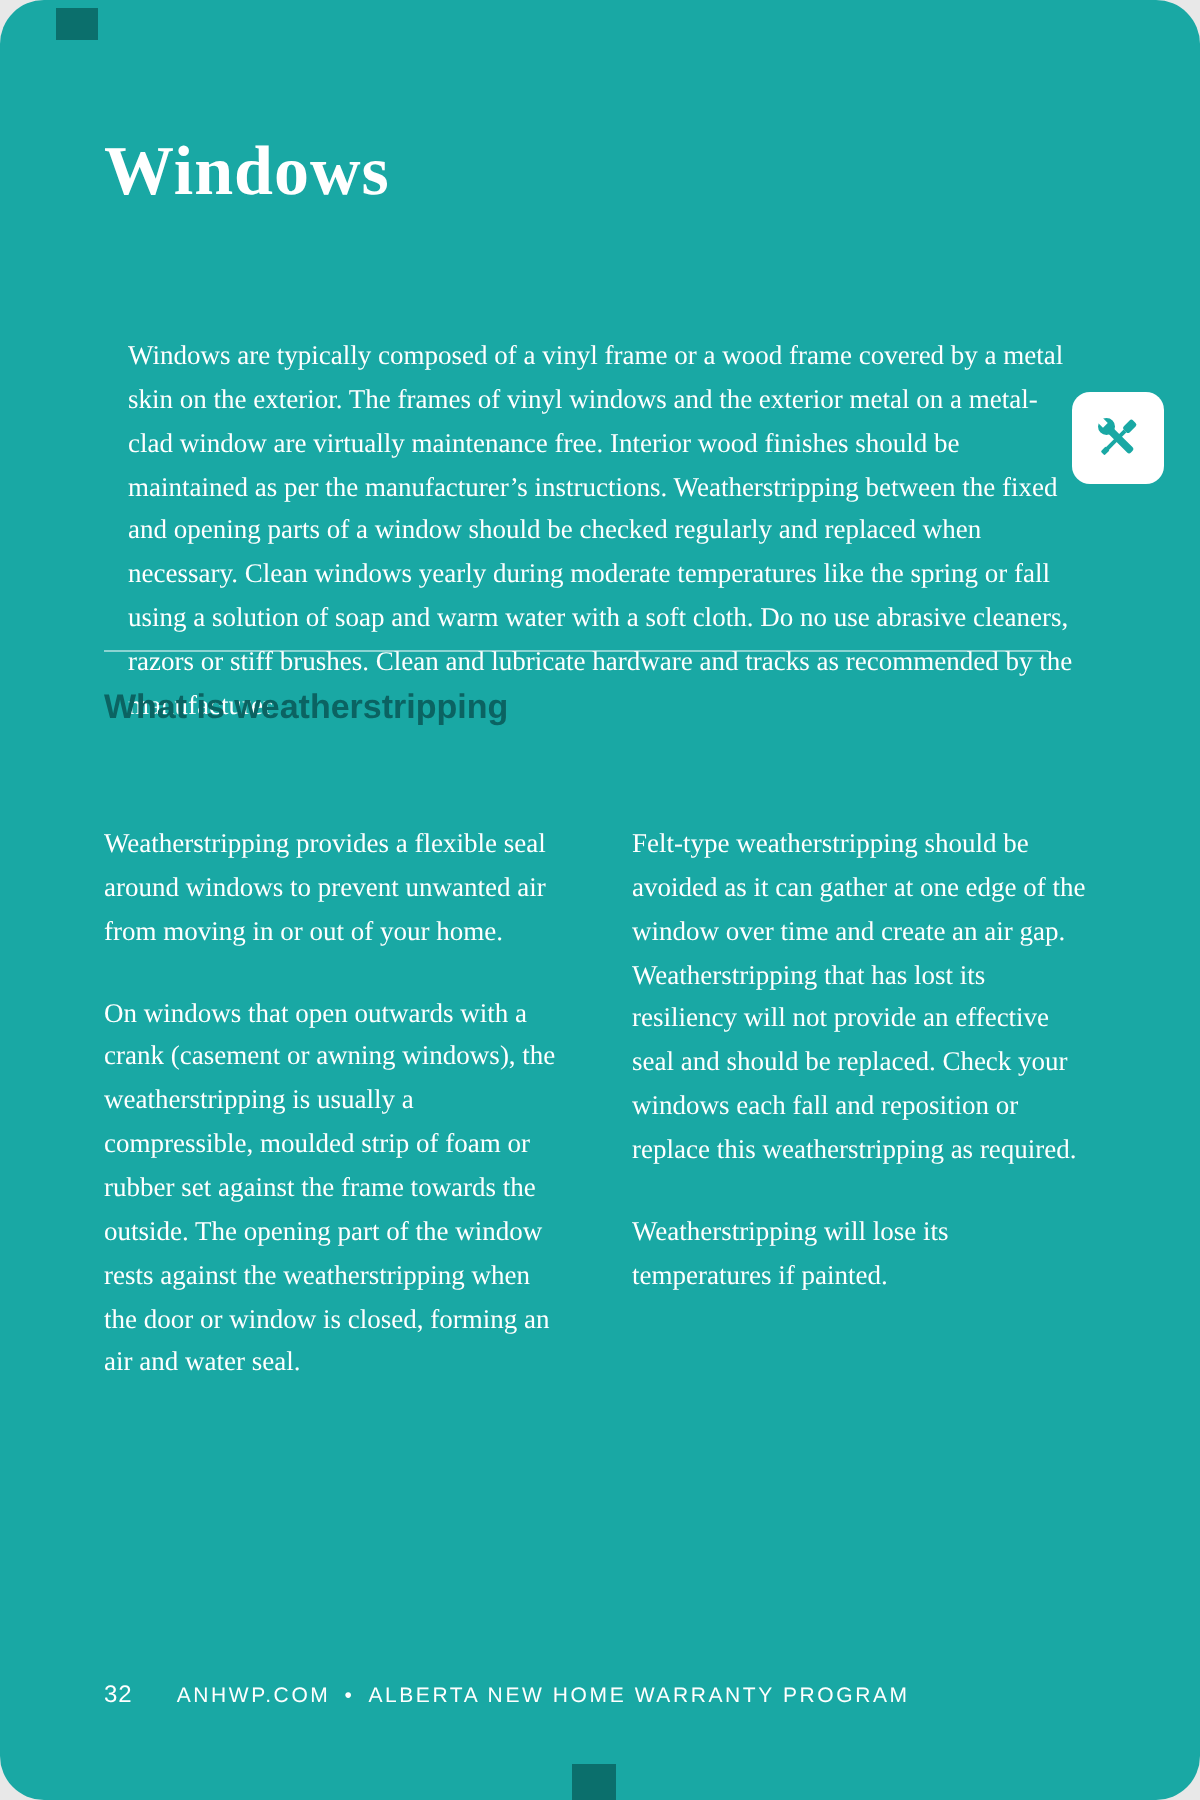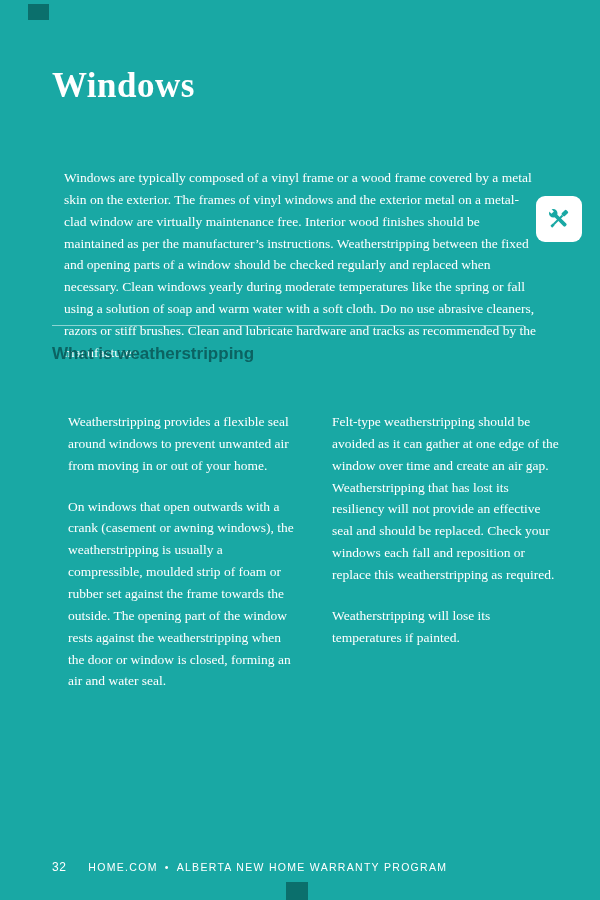--- a/index.html
+++ b/index.html
@@ -9,20 +9,21 @@
   }
   .page {
     position: relative;
     width: 600px;
     height: 900px;
     margin: 0 auto;
     background: #19a8a4;
     overflow: hidden;
     font-family: "Liberation Serif", serif;
     color: #ffffff;
+    border-radius: 22px;
   }
   .mark {
     position: absolute;
     background: #0b6f6c;
   }
   .mark-top    { left: 28px;  top: 4px;   width: 21px; height: 16px; }
   .mark-bottom { left: 286px; top: 882px; width: 22px; height: 18px; }
 
   .title {
     position: absolute;
@@ -77,21 +78,21 @@
     font-family: "Liberation Sans", sans-serif;
     font-size: 17px;
     font-weight: 700;
     line-height: 1.32;
     color: #0b6362;
   }
   .section-heading span { display: block; }
 
   .columns {
     position: absolute;
-    left: 68px;
+    left: 52px;
     top: 411px;
     width: 492px;
     display: flex;
     gap: 36px;
   }
   .col {
     width: 232px;
     font-size: 13.5px;
     line-height: 1.62;
   }
@@ -102,21 +103,20 @@
   .footer {
     position: absolute;
     left: 52px;
     top: 840px;
     font-family: "Liberation Sans", sans-serif;
     font-size: 10.5px;
     letter-spacing: 1.3px;
     color: #ffffff;
     display: flex;
     align-items: baseline;
-    margin-top: 20px;
   }
   .footer .page-num {
     font-size: 12px;
     letter-spacing: 0.5px;
     margin-right: 22px;
   }
   .footer .footer-sep { margin: 0 7px; }
 </style>
 </head>
 <body>
@@ -158,20 +158,20 @@
       <p>On windows that open outwards with a crank (casement or awning windows), the weatherstripping is usually a compressible, moulded strip of foam or rubber set against the frame towards the outside. The opening part of the window rests against the weatherstripping when the door or window is closed, forming an air and water seal.</p>
     </div>
     <div class="col">
       <p>Felt-type weatherstripping should be avoided as it can gather at one edge of the window over time and create an air gap. Weatherstripping that has lost its resiliency will not provide an effective seal and should be replaced. Check your windows each fall and reposition or replace this weatherstripping as required.</p>
       <p>Weatherstripping will lose its temperatures if painted.</p>
     </div>
   </div>
 
   <div class="footer">
     <span class="page-num">32</span>
-    <span class="footer-text">HOME.COM</span>
+    <span class="footer-text">ANHWP.COM</span>
     <span class="footer-sep">•</span>
     <span class="footer-text">ALBERTA NEW HOME WARRANTY PROGRAM</span>
   </div>
 
   <div class="mark mark-bottom"></div>
 
 </div>
 
 </body></html>

